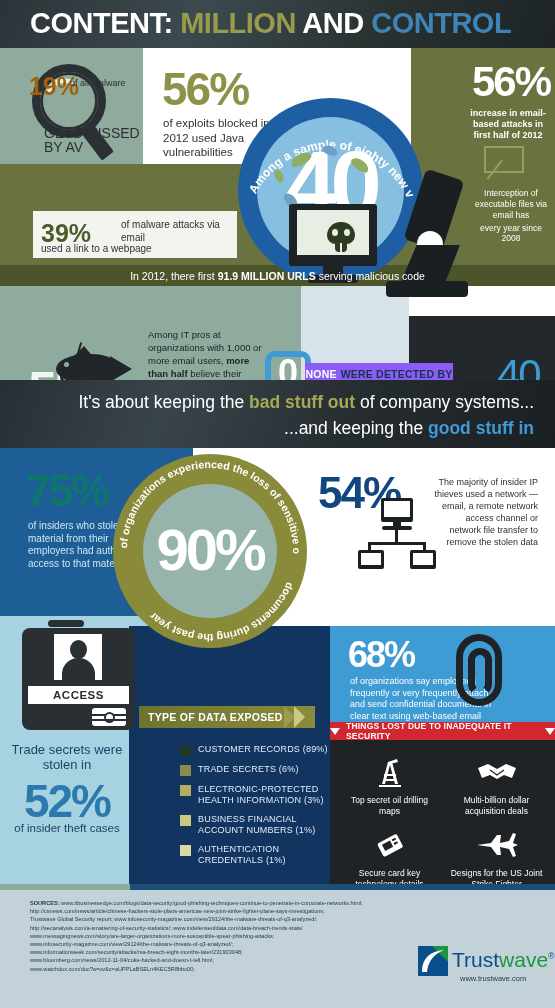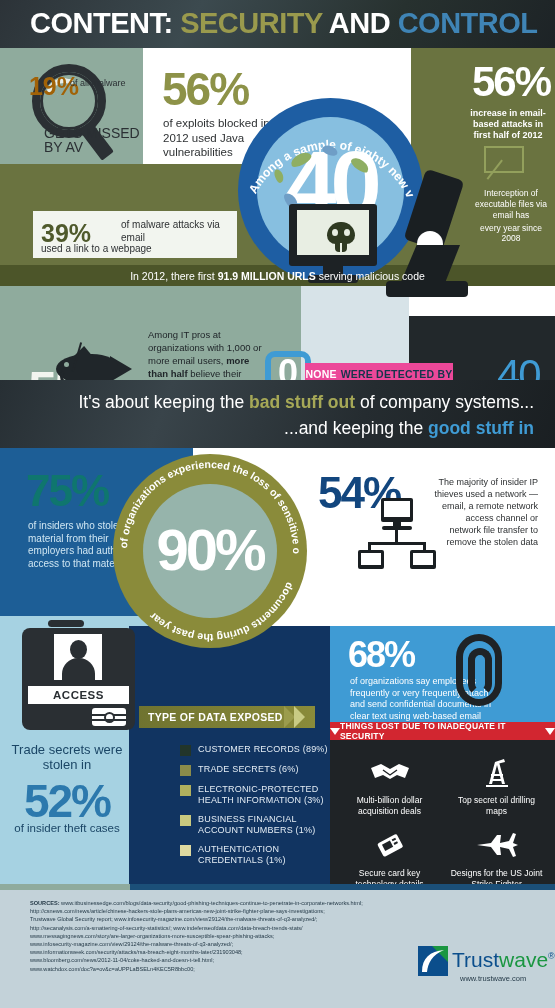--- a/index.html
+++ b/index.html
@@ -155,21 +155,21 @@
   }
   .fish-txt b { font-weight:bold; }
 
   
   .zero-wrap { position:absolute; left:265px; top:303px; width:290px; height:50px; }
   .zero-ring {
     position:absolute; left:0; top:0; width:46px; height:46px;
     border:6px solid #3f9bd4; border-radius:10px;
   }
   .zero-bar {
-    position:absolute; left:40px; top:12px; width:148px; height:22px; background:#ec4899;
+    position:absolute; left:40px; top:12px; width:148px; height:22px; background:#8b5cf6;
     display:flex; align-items:center; justify-content:center;
   }
   .zero-bar span { font-size:10.5px; color:#ffffff; font-weight:bold; letter-spacing:0.2px; }
   .zero-bar .dim { color:#16354b; font-weight:bold; }
   .forty {
     position:absolute; left:205px; top:0; font-size:42px; font-weight:normal;
     color:#3f9bd4; letter-spacing:-2px;margin-left:27px;
   }
   .forty-sub {
     position:absolute; left:160px; top:44px; width:130px;
@@ -251,21 +251,21 @@
 
   .p68 { position:absolute; left:348px; top:186px; font-size:36px; font-weight:bold; color:#ffffff; letter-spacing:-2px; }
   .p68t { position:absolute; left:350px; top:228px; width:156px; font-size:9px; line-height:11.5px; color:#ffffff; }
   .clip { position:absolute; left:450px; top:182px; width:62px; height:80px; }
   .clip-o { position:absolute; left:6px; top:4px; width:46px; height:72px;
      border:7px solid #1f2326; border-radius:23px; }
   .clip-i { position:absolute; left:18px; top:18px; width:24px; height:48px;
      border:7px solid #1f2326; border-radius:12px; border-bottom-color:transparent; }
 
   .redbar { position:absolute; left:330px; top:274px; width:225px; height:18px;
-     display:flex; align-items:center; justify-content:space-between; }
+     display:flex; align-items:center; justify-content:space-between; gap:6px; }
   .redbar span { font-size:8.5px; font-weight:bold; color:#ffffff; letter-spacing:0.2px; }
   .tri { width:0;height:0;border-left:5px solid transparent;border-right:5px solid transparent;border-top:7px solid #ffffff; }
 
   .lost-grid { position:absolute; left:336px; top:296px; width:214px; height:138px;
     display:grid; grid-template-columns:1fr 1fr; grid-template-rows:1fr 1fr; }
   .lost-cell { display:flex; flex-direction:column; align-items:center; justify-content:flex-start; padding-top:8px; }
   .lost-cell .lbl { font-size:8.5px; line-height:11px; color:#ffffff; text-align:center; width:98px; }
   .lost-ico { height:40px; display:flex; align-items:center; justify-content:center; margin-bottom:3px; }
 
   
@@ -322,21 +322,21 @@
   .tw-url { position:absolute; left:42px; top:28px; font-size:7.5px; color:#253a48; }
 </style>
 </head>
 <body>
 
 <div class="page">
 
   <div class="header">
     <h1>
       <span class="h-w">CONTENT:</span>
-      <span class="h-y">SECURITY</span>
+      <span class="h-y">MILLION</span>
       <span class="h-w">AND</span>
       <span class="h-b">CONTROL</span>
     </h1>
   </div>
 
   <div class="topblock">
     <div class="tb-left-green"></div>
     <div class="tb-white"></div>
     <div class="tb-olive-right"></div>
     <div class="tb-olive-mid"></div>
@@ -522,38 +522,38 @@
     <div class="lw-red"></div>
     <div class="redbar">
       <div class="tri"></div>
       <span>THINGS LOST DUE TO INADEQUATE IT SECURITY</span>
       <div class="tri"></div>
     </div>
 
     <div class="lost-grid">
       <div class="lost-cell">
         <div class="lost-ico">
-          <svg width="42" height="28" viewBox="0 0 42 28">
-            <path d="M2 10 L12 6 L21 11 L30 6 L40 10 L36 20 L28 17 L21 21 L14 17 L6 20z" fill="#fff"></path>
-            <path d="M14 12 l7 5 l7-5" stroke="#1f2326" stroke-width="1.4" fill="none"></path>
-          </svg>
-        </div>
-        <div class="lbl">Multi-billion dollar acquisition deals</div>
-      </div>
-      <div class="lost-cell">
-        <div class="lost-ico">
           <svg width="34" height="34" viewBox="0 0 34 34">
             <path d="M6 30 h22 v2 H6z" fill="#fff"></path>
             <path d="M9 29 L15 7 L19 7 L25 29 H22 L17 10 L12 29 z" fill="#fff"></path>
             <path d="M15 7 L24 4 L25 7 L17 9z" fill="#fff"></path>
             <rect x="11" y="19" width="12" height="2" fill="#fff"></rect>
             <rect x="12" y="24" width="10" height="2" fill="#fff"></rect>
           </svg>
         </div>
         <div class="lbl">Top secret oil drilling maps</div>
+      </div>
+      <div class="lost-cell">
+        <div class="lost-ico">
+          <svg width="42" height="28" viewBox="0 0 42 28">
+            <path d="M2 10 L12 6 L21 11 L30 6 L40 10 L36 20 L28 17 L21 21 L14 17 L6 20z" fill="#fff"></path>
+            <path d="M14 12 l7 5 l7-5" stroke="#1f2326" stroke-width="1.4" fill="none"></path>
+          </svg>
+        </div>
+        <div class="lbl">Multi-billion dollar acquisition deals</div>
       </div>
       <div class="lost-cell">
         <div class="lost-ico">
           <svg width="32" height="32" viewBox="0 0 32 32">
             <g transform="rotate(-28 16 16)">
               <rect x="5" y="9" width="22" height="15" rx="2" fill="#fff"></rect>
               <rect x="9" y="12" width="9" height="7" fill="#1f2326"></rect>
               <rect x="20" y="12" width="4" height="2" fill="#1f2326"></rect>
               <rect x="20" y="16" width="4" height="2" fill="#1f2326"></rect>
             </g>

